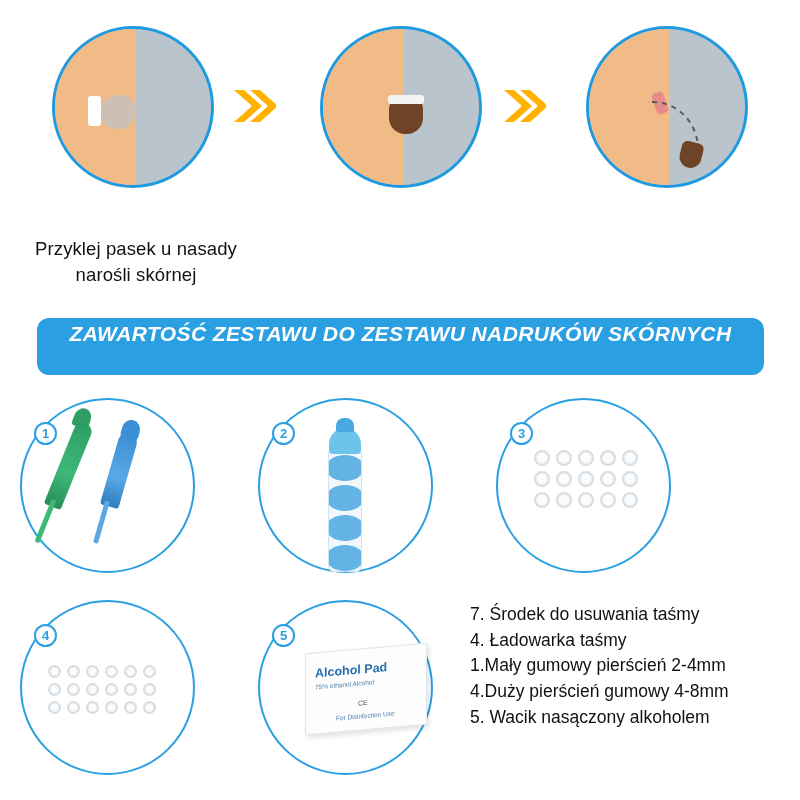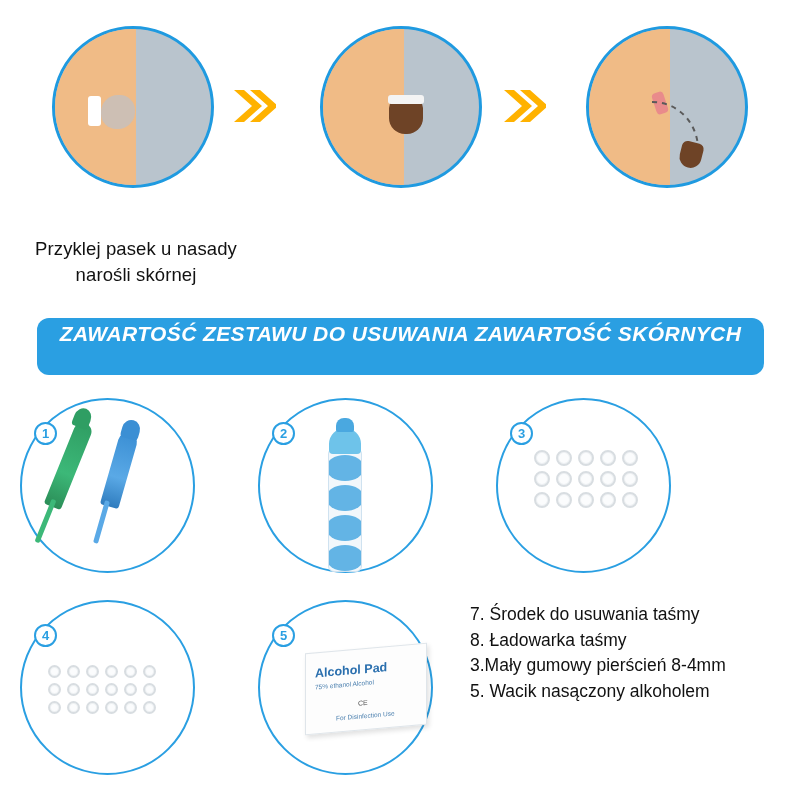--- a/index.html
+++ b/index.html
@@ -359,21 +359,21 @@
   <div class="scar"></div>
   <svg class="dash-arc" viewBox="0 0 58 56">
     <path d="M4 6 C 30 6, 48 26, 50 50" fill="none" stroke="#5a5a5a" stroke-width="2" stroke-dasharray="5,5"></path>
   </svg>
   <div class="falling-tag"></div>
 
   <div class="cap c-1">Przyklej pasek u nasady narośli skórnej</div>
 </div>
 
 <div class="banner"></div>
-<div class="banner-text">ZAWARTOŚĆ ZESTAWU DO USUWANIA ZAWARTOŚĆ SKÓRNYCH</div>
+<div class="banner-text">ZAWARTOŚĆ ZESTAWU DO ZESTAWU NADRUKÓW SKÓRNYCH</div>
 
 <div class="kit-circle k1"></div>
 <div class="tool-green"></div>
 <div class="tool-green-tip"></div>
 <div class="tool-green-head"></div>
 <div class="tool-blue"></div>
 <div class="tool-blue-tip"></div>
 <div class="tool-blue-head"></div>
 <div class="kit-num n1">1</div>
 
@@ -435,16 +435,17 @@
 <div class="pad-box">
   <div class="pad-title">Alcohol Pad</div>
   <div class="pad-sub">75% ethanol Alcohol</div>
   <div class="pad-ce">CE</div>
   <div class="pad-foot">For Disinfection Use</div>
 </div>
 <div class="kit-num n5">5</div>
 
 <div class="legend">
   <div>7. Środek do usuwania taśmy</div>
-  <div>8. Ładowarka taśmy</div>
-  <div>3.Mały gumowy pierścień 8-4mm</div>
+  <div>4. Ładowarka taśmy</div>
+  <div>1.Mały gumowy pierścień 2-4mm</div>
+  <div>4.Duży pierścień gumowy 4-8mm</div>
   <div>5. Wacik nasączony alkoholem</div>
 </div>
 
 </body></html>

